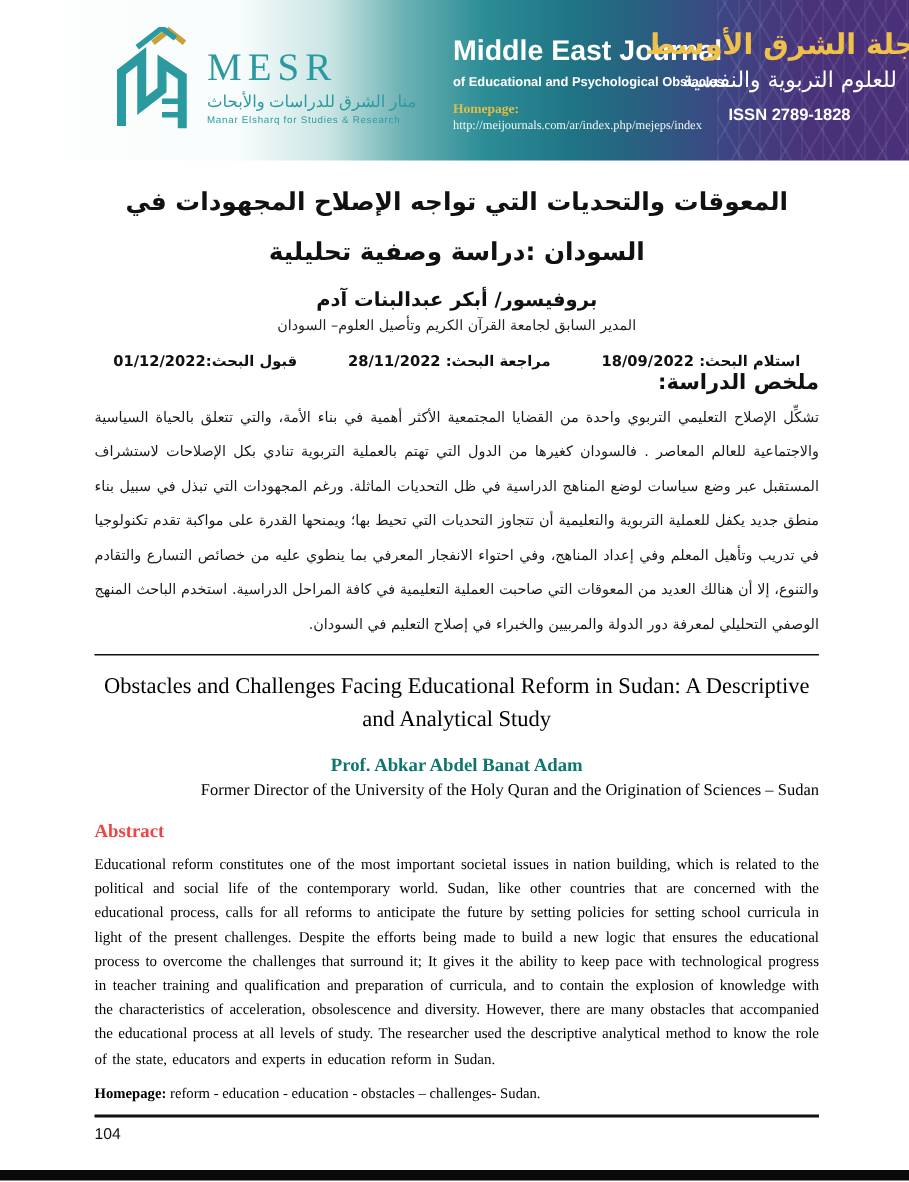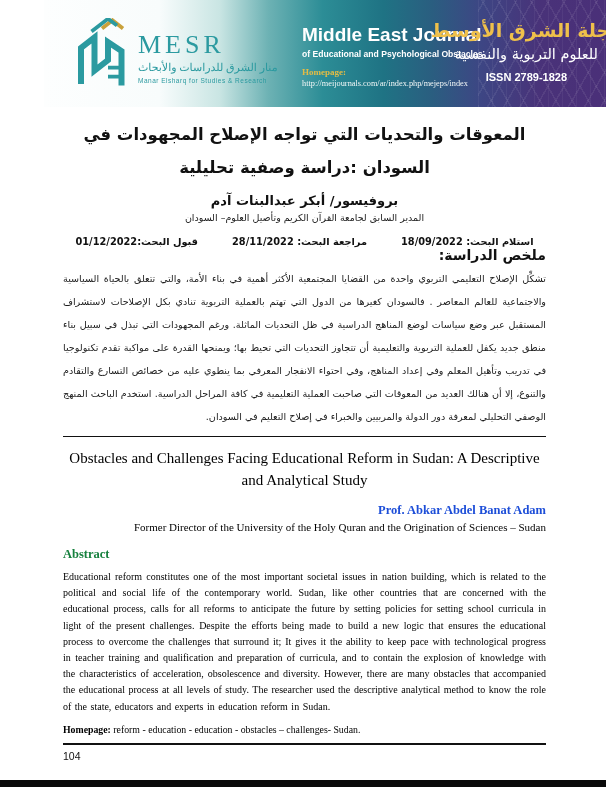--- a/index.html
+++ b/index.html
@@ -51,23 +51,23 @@
 
   .h-ar { direction:rtl; text-align:right; font-family:"DejaVu Sans",sans-serif; font-weight:bold; font-size:14px; color:#111; }
   .abs-ar { direction:rtl; text-align:justify; font-family:"DejaVu Sans",sans-serif; font-size:9.6px; line-height:23px; margin-top:4px; color:#1a1a1a; }
   .kw-ar { direction:rtl; text-align:right; font-family:"DejaVu Sans",sans-serif; font-size:9.6px; margin-top:7px; color:#1a1a1a; }
   .kw-ar b { font-weight:bold; }
 
   .rule-1 { border:none; border-top:1.6px solid #111; margin-top:8px; }
   .rule-2 { border:none; border-top:2.2px solid #111; margin-top:8px; }
 
   .t-en { text-align:center; font-family:"Liberation Serif",serif; font-weight:normal; font-size:15px; line-height:22px; margin-top:10px; color:#000; }
-  .author-en { text-align:right; font-family:"Liberation Serif",serif; font-weight:bold; font-size:12.5px; margin-top:12px; color:#1d4ed8; }
+  .author-en { text-align:center; font-family:"Liberation Serif",serif; font-weight:bold; font-size:12.5px; margin-top:12px; color:#0f766e; }
   .affil-en { text-align:right; font-family:"Liberation Serif",serif; font-size:11px; margin-top:3px; color:#000; }
-  .h-en { font-family:"Liberation Serif",serif; font-weight:bold; font-size:12.5px; margin-top:14px; color:#15803d; }
+  .h-en { font-family:"Liberation Serif",serif; font-weight:bold; font-size:12.5px; margin-top:14px; color:#ef4444; }
   .abs-en { text-align:justify; font-family:"Liberation Serif",serif; font-size:10px; line-height:16.2px; margin-top:7px; color:#000; word-spacing:1px; }
   .kw-en { font-family:"Liberation Serif",serif; font-size:9.8px; margin-top:9px; color:#000; }
   .kw-en b { font-weight:bold; }
 
   
   .footer { padding:0 8px 0 55px; }
   .page-num { font-family:"Liberation Sans",sans-serif; font-size:10.5px; color:#111; margin-top:5px; margin-left:8px; }
   .black-strip { position:absolute; left:0; bottom:1px; width:606px; height:7px; background:#0a0a0a; }
 </style>
 </head>

